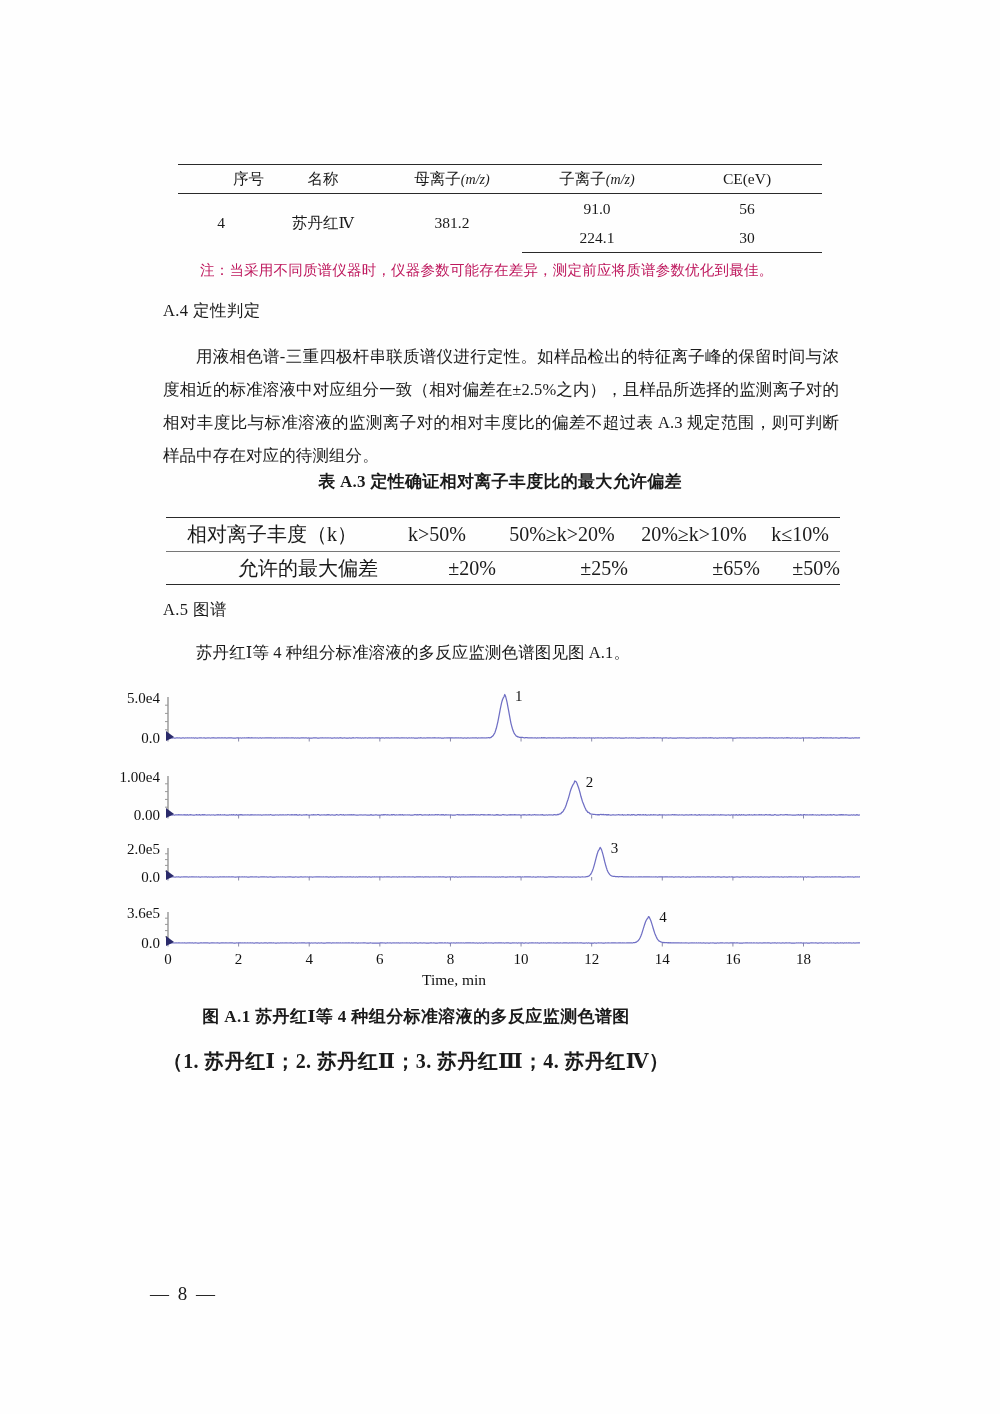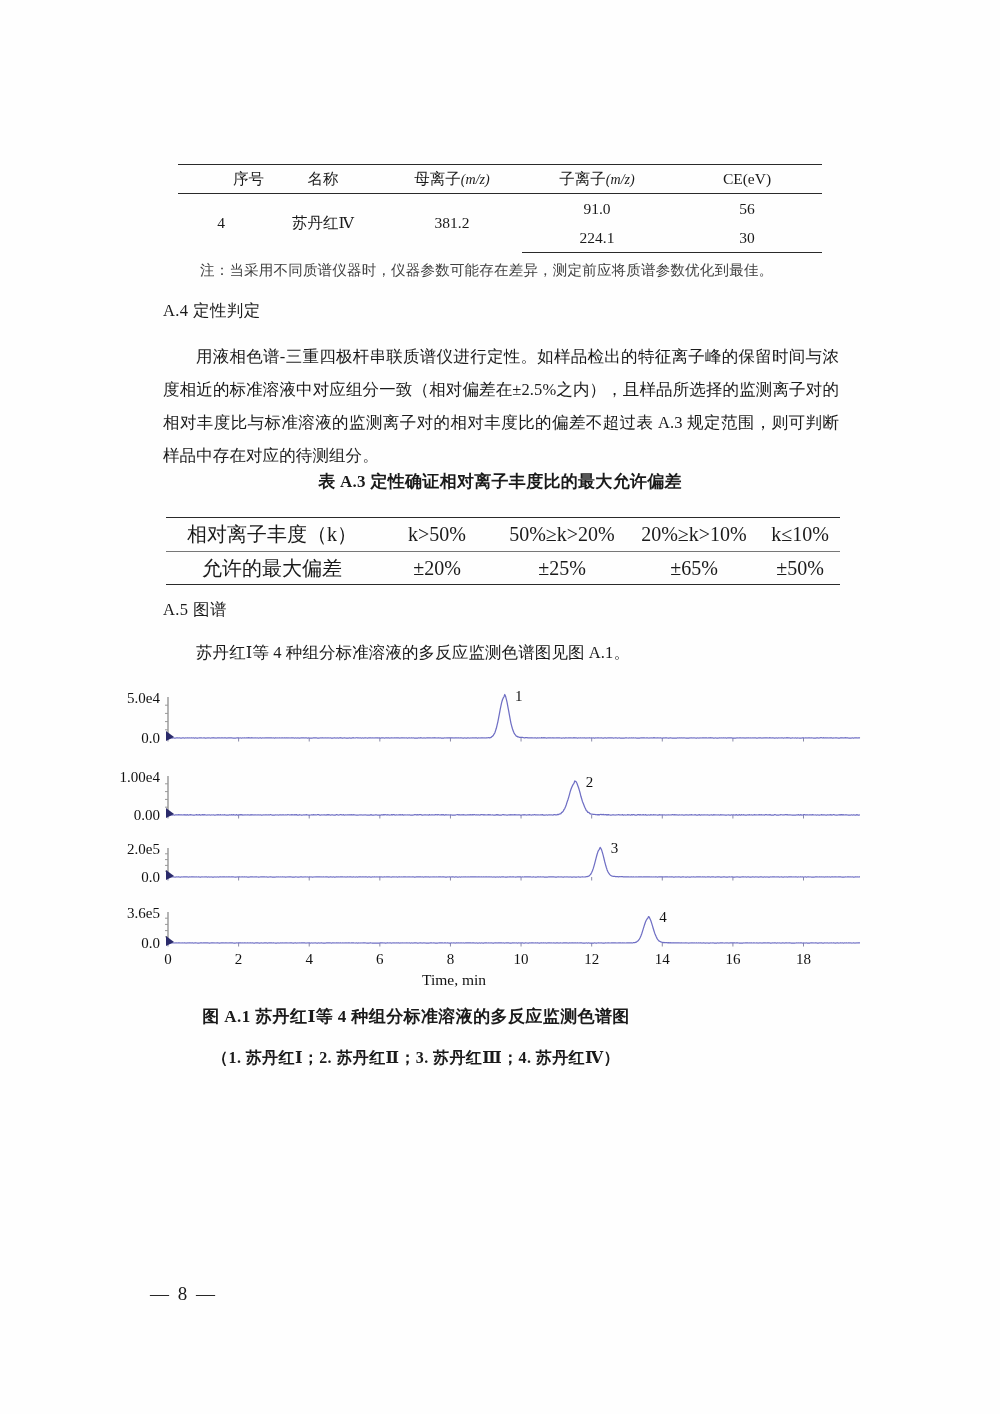--- a/index.html
+++ b/index.html
@@ -55,21 +55,21 @@
     margin-top: 12px;
   }
   .ital { font-style: italic; font-size: 14px; }
 
   .note {
     position: absolute;
     left: 200px;
     top: 261px;
     font-size: 14.5px;
     letter-spacing: 0.2px;
-    color: #404040;
+    color: #be185d;
   }
 
   
   .sec-head {
     position: absolute;
     font-size: 16.5px;
     letter-spacing: 0.4px;
   }
   #head-a4 { left: 163px; top: 300px; }
   #head-a5 { left: 163px; top: 599px; }
@@ -106,20 +106,21 @@
     font-size: 20px;
   }
   #table-a3 tr.r1 td {
     height: 33px;
     border-top: 1.6px solid #2a2a2a;
     border-bottom: 1.1px solid #777;
   }
   #table-a3 tr.r2 td {
     height: 32px;
     border-bottom: 1.4px solid #2a2a2a;
+    text-align: right;
   }
 
   
   #figure-a1 {
     position: absolute;
     left: 100px;
     top: 682px;
     width: 780px;
     height: 305px;
   }
@@ -127,21 +128,21 @@
 
   .fig-caption {
     position: absolute;
     width: 832px;
     left: 0;
     text-align: center;
     font-weight: bold;
     letter-spacing: 0.4px;
   }
   #fig-cap-main { top: 1005px; font-size: 17px; }
-  #fig-cap-sub  { top: 1048px; font-size: 16px; }
+  #fig-cap-sub  { top: 1048px; font-size: 20px; }
 
   
   #page-footer {
     position: absolute;
     left: 150px;
     top: 1283px;
     font-size: 19px;
     letter-spacing: 2px;
   }
 </style>

